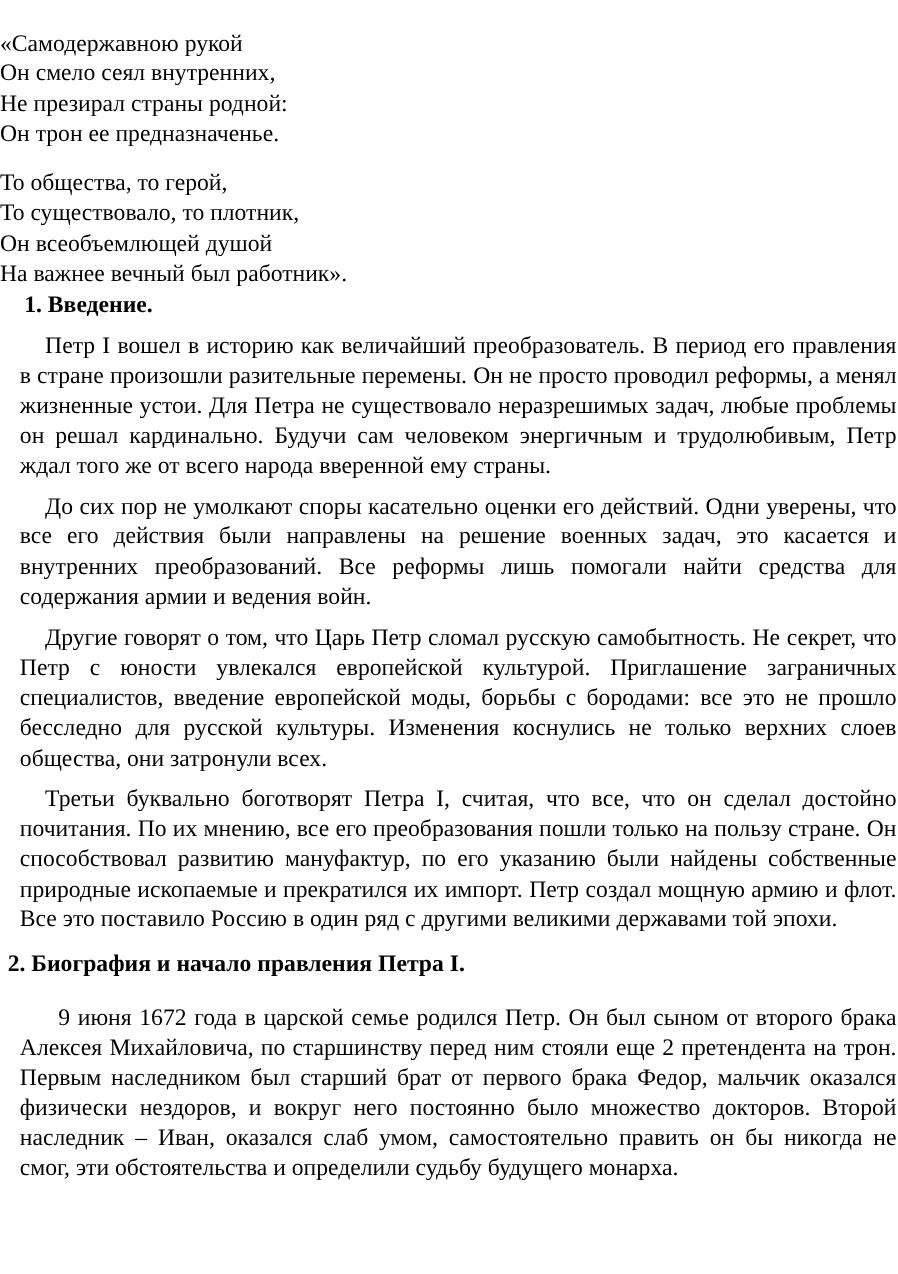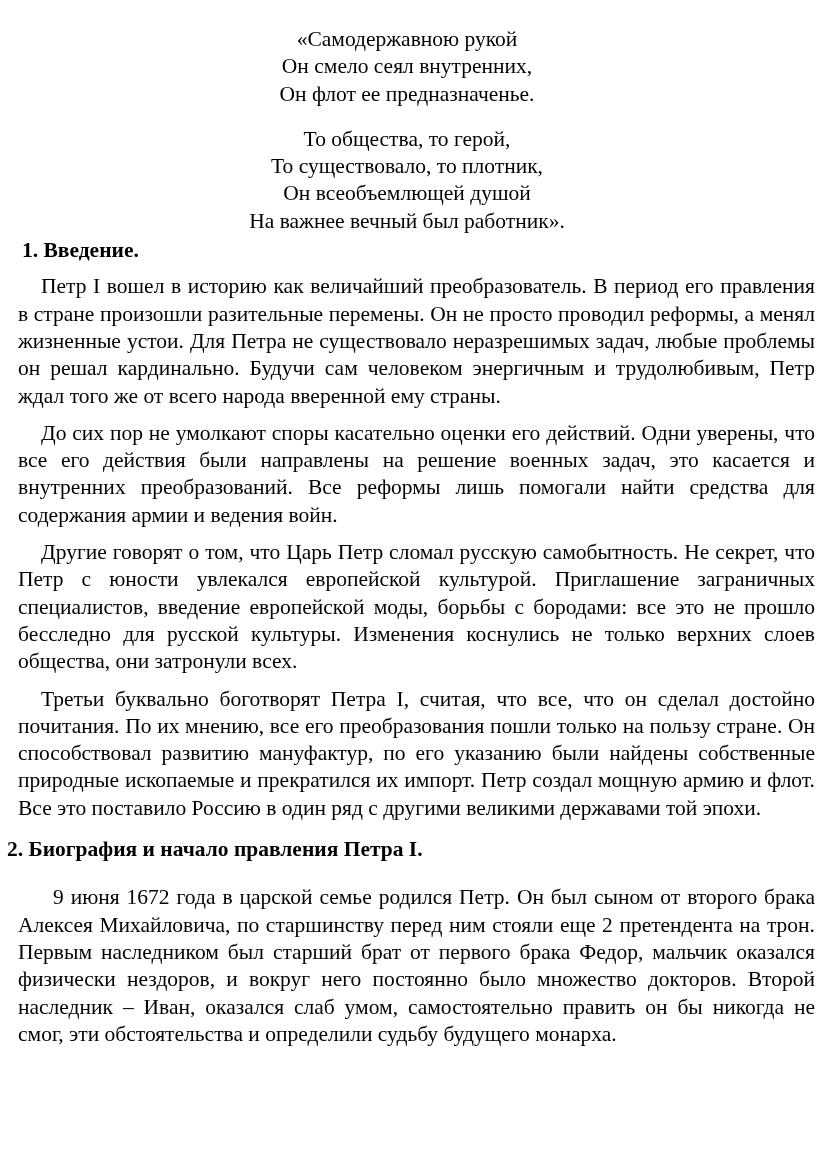--- a/index.html
+++ b/index.html
@@ -15,21 +15,21 @@
     color: #000000;
     font-family: "Liberation Serif", "DejaVu Serif", serif;
     font-size: 21.5px;
     line-height: 27.3px;
     overflow: hidden;
     box-sizing: border-box;
   }
   .poem {
     padding-top: 26px;
     padding-right: 2px;
-    text-align: center;
+    text-align: left;
   }
   .poem-line {
     white-space: nowrap;
   }
   .stanza-gap {
     height: 18px;
   }
   .heading {
     font-size: 21.5px;
     font-weight: bold;
@@ -53,21 +53,22 @@
   }
 </style>
 </head>
 <body>
 
 <main class="page">
 
   <div class="poem">
     <div class="poem-line">«Самодержавною рукой</div>
     <div class="poem-line">Он смело сеял внутренних,</div>
-    <div class="poem-line">Он флот ее предназначенье.</div>
+    <div class="poem-line">Не презирал страны родной:</div>
+    <div class="poem-line">Он трон ее предназначенье.</div>
     <div class="stanza-gap"></div>
     <div class="poem-line">То общества, то герой,</div>
     <div class="poem-line">То существовало, то плотник,</div>
     <div class="poem-line">Он всеобъемлющей душой</div>
     <div class="poem-line">На важнее вечный был работник».</div>
   </div>
 
   <h1 class="heading heading-1">1. Введение.</h1>
 
   <p class="para">Петр I вошел в историю как величайший преобразователь. В период его правления в стране произошли разительные перемены. Он не просто проводил реформы, а менял жизненные устои. Для Петра не существовало неразрешимых задач, любые проблемы он решал кардинально. Будучи сам человеком энергичным и трудолюбивым, Петр ждал того же от всего народа вверенной ему страны.</p>

